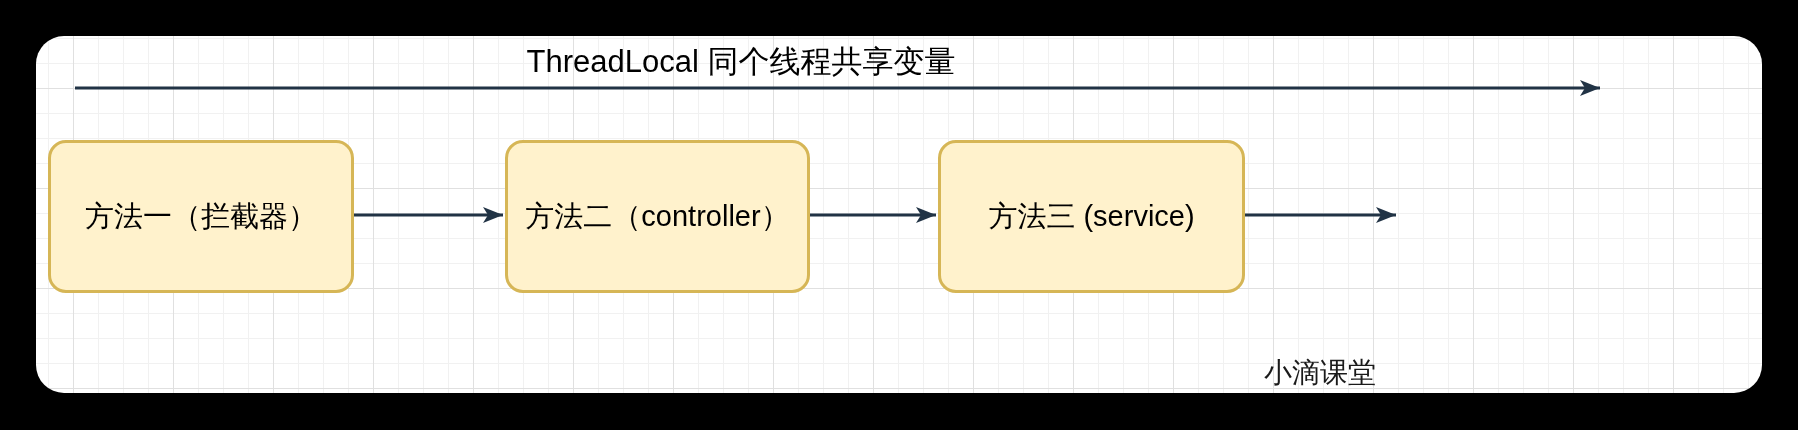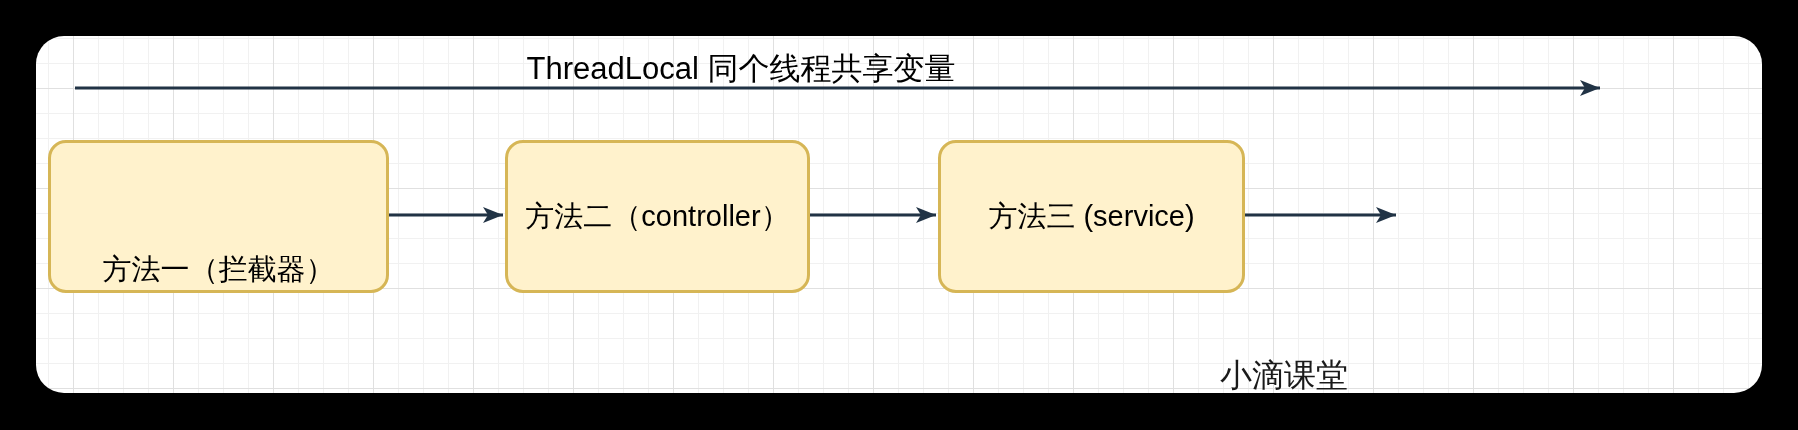--- a/index.html
+++ b/index.html
@@ -33,21 +33,21 @@
     overflow: hidden;
   }
   .arrow-layer {
     position: absolute;
     left: 0;
     top: 0;
   }
   .diagram-title {
     position: absolute;
     left: 305px;
-    top: 12px;
+    top: 5px;
     width: 800px;
     height: 42px;
     line-height: 42px;
     text-align: center;
     font-size: 31px;
     color: #000000;
     white-space: nowrap;
   }
   .node {
     position: absolute;
@@ -57,30 +57,31 @@
     border: 3px solid #d6b656;
     border-radius: 18px;
     box-sizing: border-box;
     display: flex;
     align-items: center;
     justify-content: center;
     font-size: 29px;
     color: #000000;
     white-space: nowrap;
   }
-  .node-1 { left: 12px;   width: 341px; align-items: flex-end; }
+  .node-1 { left: 12px;   width: 306px; }
   .node-2 { left: 469px;  width: 305px; }
   .node-3 { left: 902px;  width: 307px; }
   .node-4 { left: 1362px; width: 304px; }
   .watermark {
     position: absolute;
     left: 1184px;
     top: 318px;
     width: 200px;
-    font-size: 32px;
+    text-align: center;
+    font-size: 28px;
     color: #1a1a1a;
     white-space: nowrap;
   }
 </style>
 </head>
 <body>
 
 <div class="page">
   <div class="canvas">
 

